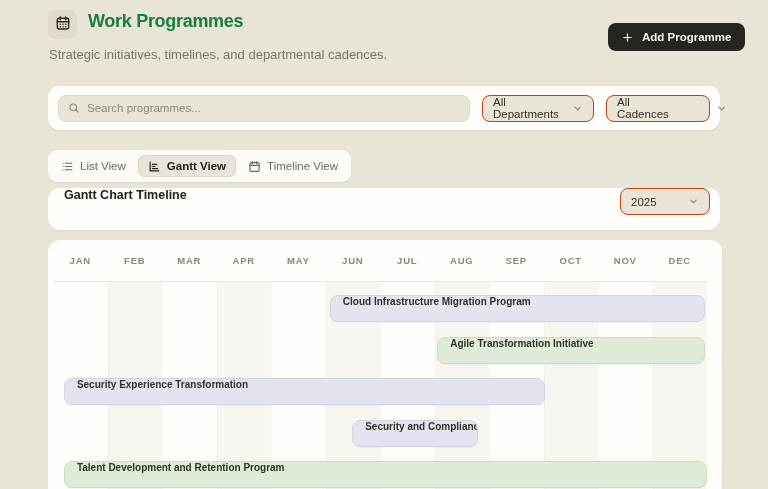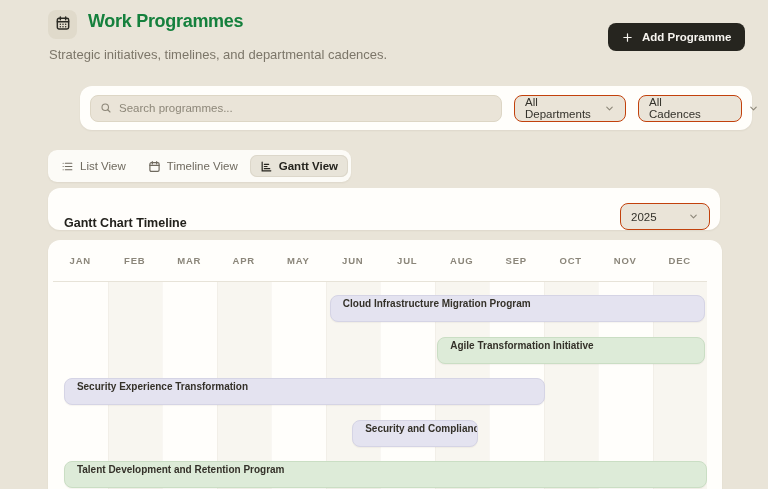--- a/index.html
+++ b/index.html
@@ -28,21 +28,21 @@
     position:absolute; left:608px; top:23px; height:28px;
     display:flex; align-items:center; gap:9px; padding:2px 14px;
     background:#26251f; color:#f6f4ef; border:none; border-radius:8px;
     font-family:inherit; font-size:11.5px; font-weight:600; cursor:pointer;
   }
   
   .filter-card {
     position:absolute; left:48px; top:86px; width:672px; height:44px;
     background:#fffefb; border-radius:12px;
     box-shadow:0 1px 2px rgba(70,60,35,0.07);
-    display:flex; align-items:center; gap:12px; padding:0 10px;margin-left:32px;
+    display:flex; align-items:center; gap:12px; padding:0 10px;
   }
   .search-field {
     flex:1; height:27px; background:#eae4d8;
     border:1px solid #ddd6c5; border-radius:8px;
     display:flex; align-items:center; gap:7px; padding:0 9px;
   }
   .search-field input {
     flex:1; background:transparent; border:none; outline:none;
     font-family:inherit; font-size:11.5px; color:#4b463c;
   }
@@ -71,21 +71,21 @@
   .tab.active {
     background:#e8e4d9; color:#24231d; font-weight:700;
     box-shadow:inset 0 0 0 1px #dcd7ca;
   }
   .tab svg { flex:none; }
   
   .gantt-header-card {
     position:absolute; left:48px; top:188px; width:672px; height:42px;
     background:#fffefb; border-radius:12px;
     box-shadow:0 1px 2px rgba(70,60,35,0.07);
-    display:flex; align-items:flex-end; justify-content:space-between;
+    display:flex; align-items:flex-start; justify-content:space-between;
     padding:0 10px 0 16px;
   }
   .gantt-title { font-size:12.5px; font-weight:700; color:#23221d; }
   .year-select { width:90px; }
   
   .chart-card {
     position:absolute; left:48px; top:240px; width:674px; height:300px;
     background:#fffefb; border-radius:12px 12px 0 0;
     box-shadow:0 1px 2px rgba(70,60,35,0.07);
     padding:0 15px 0 5px;
@@ -102,21 +102,21 @@
   .chart-body { position:relative; height:257px; overflow:hidden; }
   .stripes {
     position:absolute; inset:0;
     display:grid; grid-template-columns:repeat(12,1fr);
   }
   .stripe-col { border-left:1px solid rgba(90,80,55,0.04); }
   .stripe-col:first-child { border-left:none; }
   .stripe-col.shaded { background:#f8f6f0; }
   .gantt-bar {
     position:absolute; height:27px; border-radius:8px;
-    display:flex; align-items:flex-end; padding:12px 12px;
+    display:flex; align-items:flex-start; padding:0 12px;
     font-size:10px; font-weight:700; color:#343129;
     white-space:nowrap; overflow:hidden; cursor:pointer;
     box-shadow:0 1px 1px rgba(70,60,35,0.05);
   }
   .gantt-bar.lavender { background:#e4e3f0; border:1px solid #d5d4e5; }
   .gantt-bar.green { background:#ddebd8; border:1px solid #cadec4; }
   .muted { color:#8d8779; display:flex; align-items:center; }
 </style>
 </head>
 <body>
@@ -171,37 +171,37 @@
 
 <div class="tabs" id="tabs-container">
     <button class="tab">
       <span style="display: flex;">
         <svg width="13" height="13" viewBox="0 0 24 24" fill="none" stroke="currentColor" stroke-width="2.2" stroke-linecap="round">
           <path d="M4 6h.01M8 6h12M4 12h.01M8 12h12M4 18h.01M8 18h12"></path>
         </svg>
       </span>
       <span>List View</span>
     </button>
+    <button class="tab active">
+      <span style="display: flex;">
+        <svg width="13" height="13" viewBox="0 0 24 24" fill="none" stroke="currentColor" stroke-width="2.2" stroke-linecap="round">
+          <path d="M4 4v16h16"></path>
+          <path d="M8 8h8M8 12h5M8 16h10"></path>
+        </svg>
+      </span>
+      <span>Gantt View</span>
+    </button>
     <button class="tab">
       <span style="display: flex;">
         <svg width="13" height="13" viewBox="0 0 24 24" fill="none" stroke="currentColor" stroke-width="2.2" stroke-linecap="round">
           <rect x="3.5" y="5" width="17" height="16" rx="2.5"></rect>
           <path d="M8 3v4M16 3v4M3.5 10h17"></path>
         </svg>
       </span>
       <span>Timeline View</span>
-    </button>
-    <button class="tab active">
-      <span style="display: flex;">
-        <svg width="13" height="13" viewBox="0 0 24 24" fill="none" stroke="currentColor" stroke-width="2.2" stroke-linecap="round">
-          <path d="M4 4v16h16"></path>
-          <path d="M8 8h8M8 12h5M8 16h10"></path>
-        </svg>
-      </span>
-      <span>Gantt View</span>
     </button>
   </div>
 
 <div class="gantt-header-card">
   <div class="gantt-title">Gantt Chart Timeline</div>
   <div class="select year-select">
     <span>2025</span>
     <span class="muted">
       <svg width="11" height="11" viewBox="0 0 24 24" fill="none" stroke="#8d8779" stroke-width="2.4" stroke-linecap="round" stroke-linejoin="round">
           <path d="M6 9l6 6 6-6"></path>

